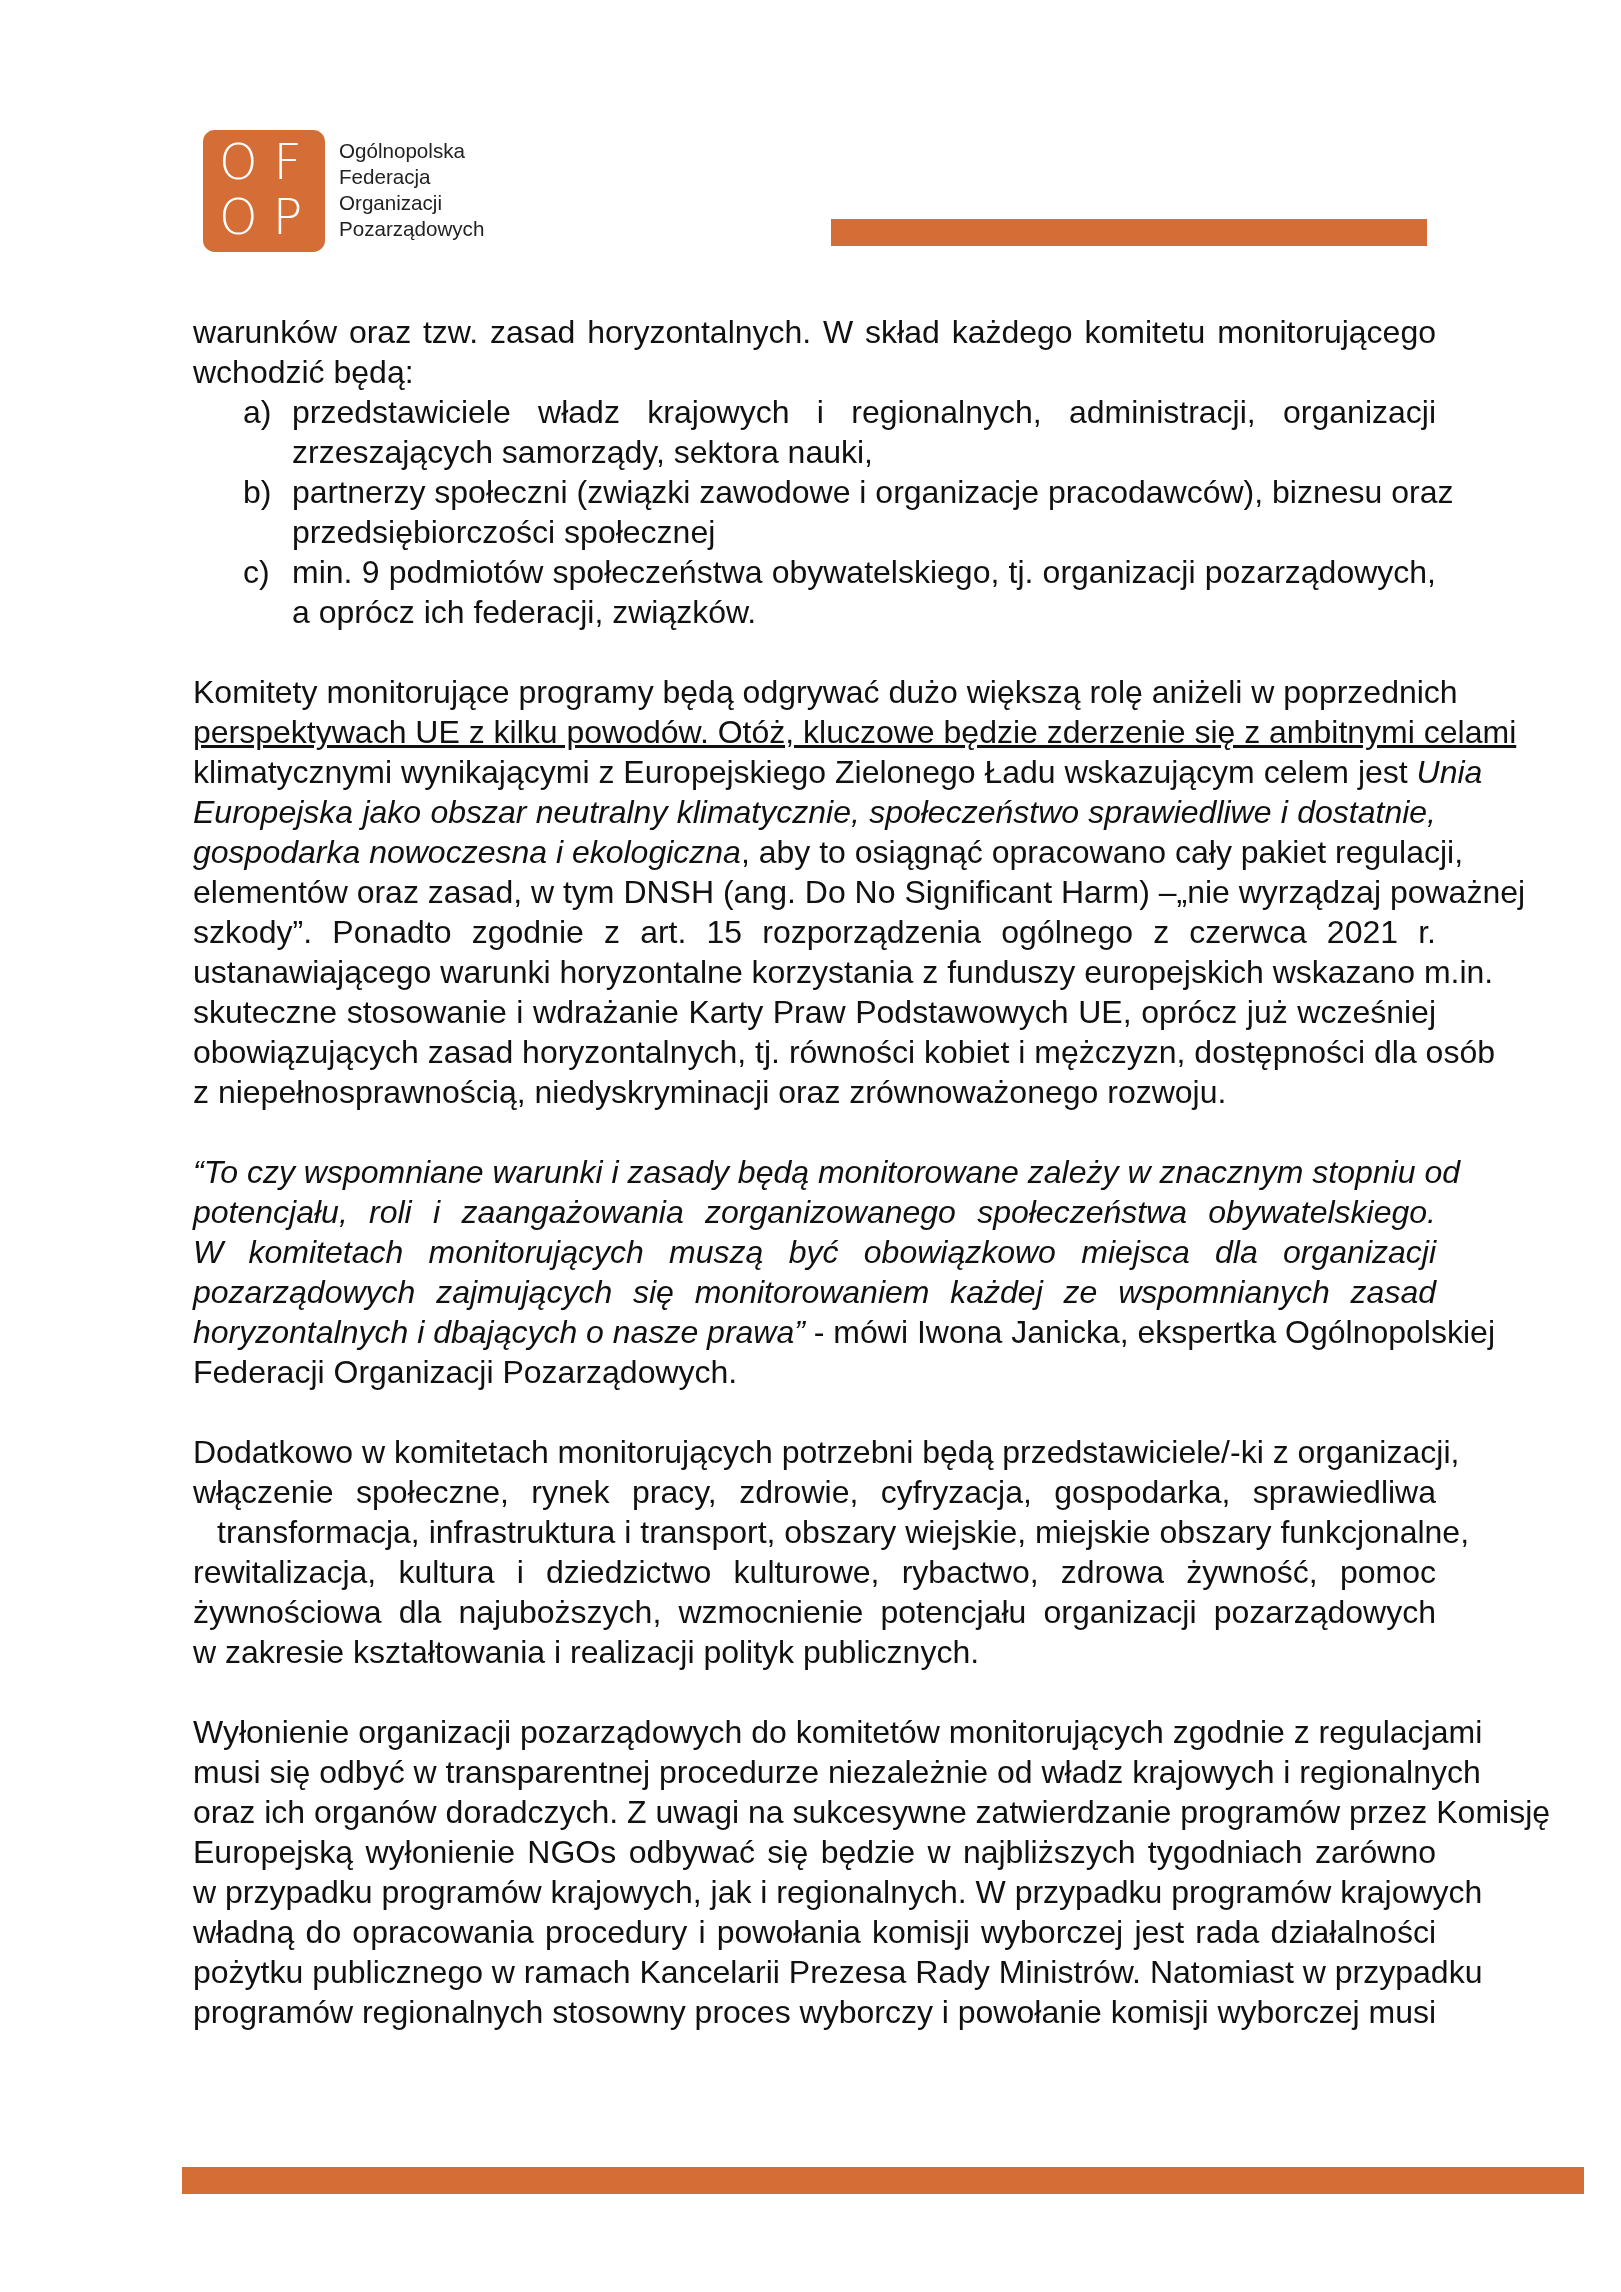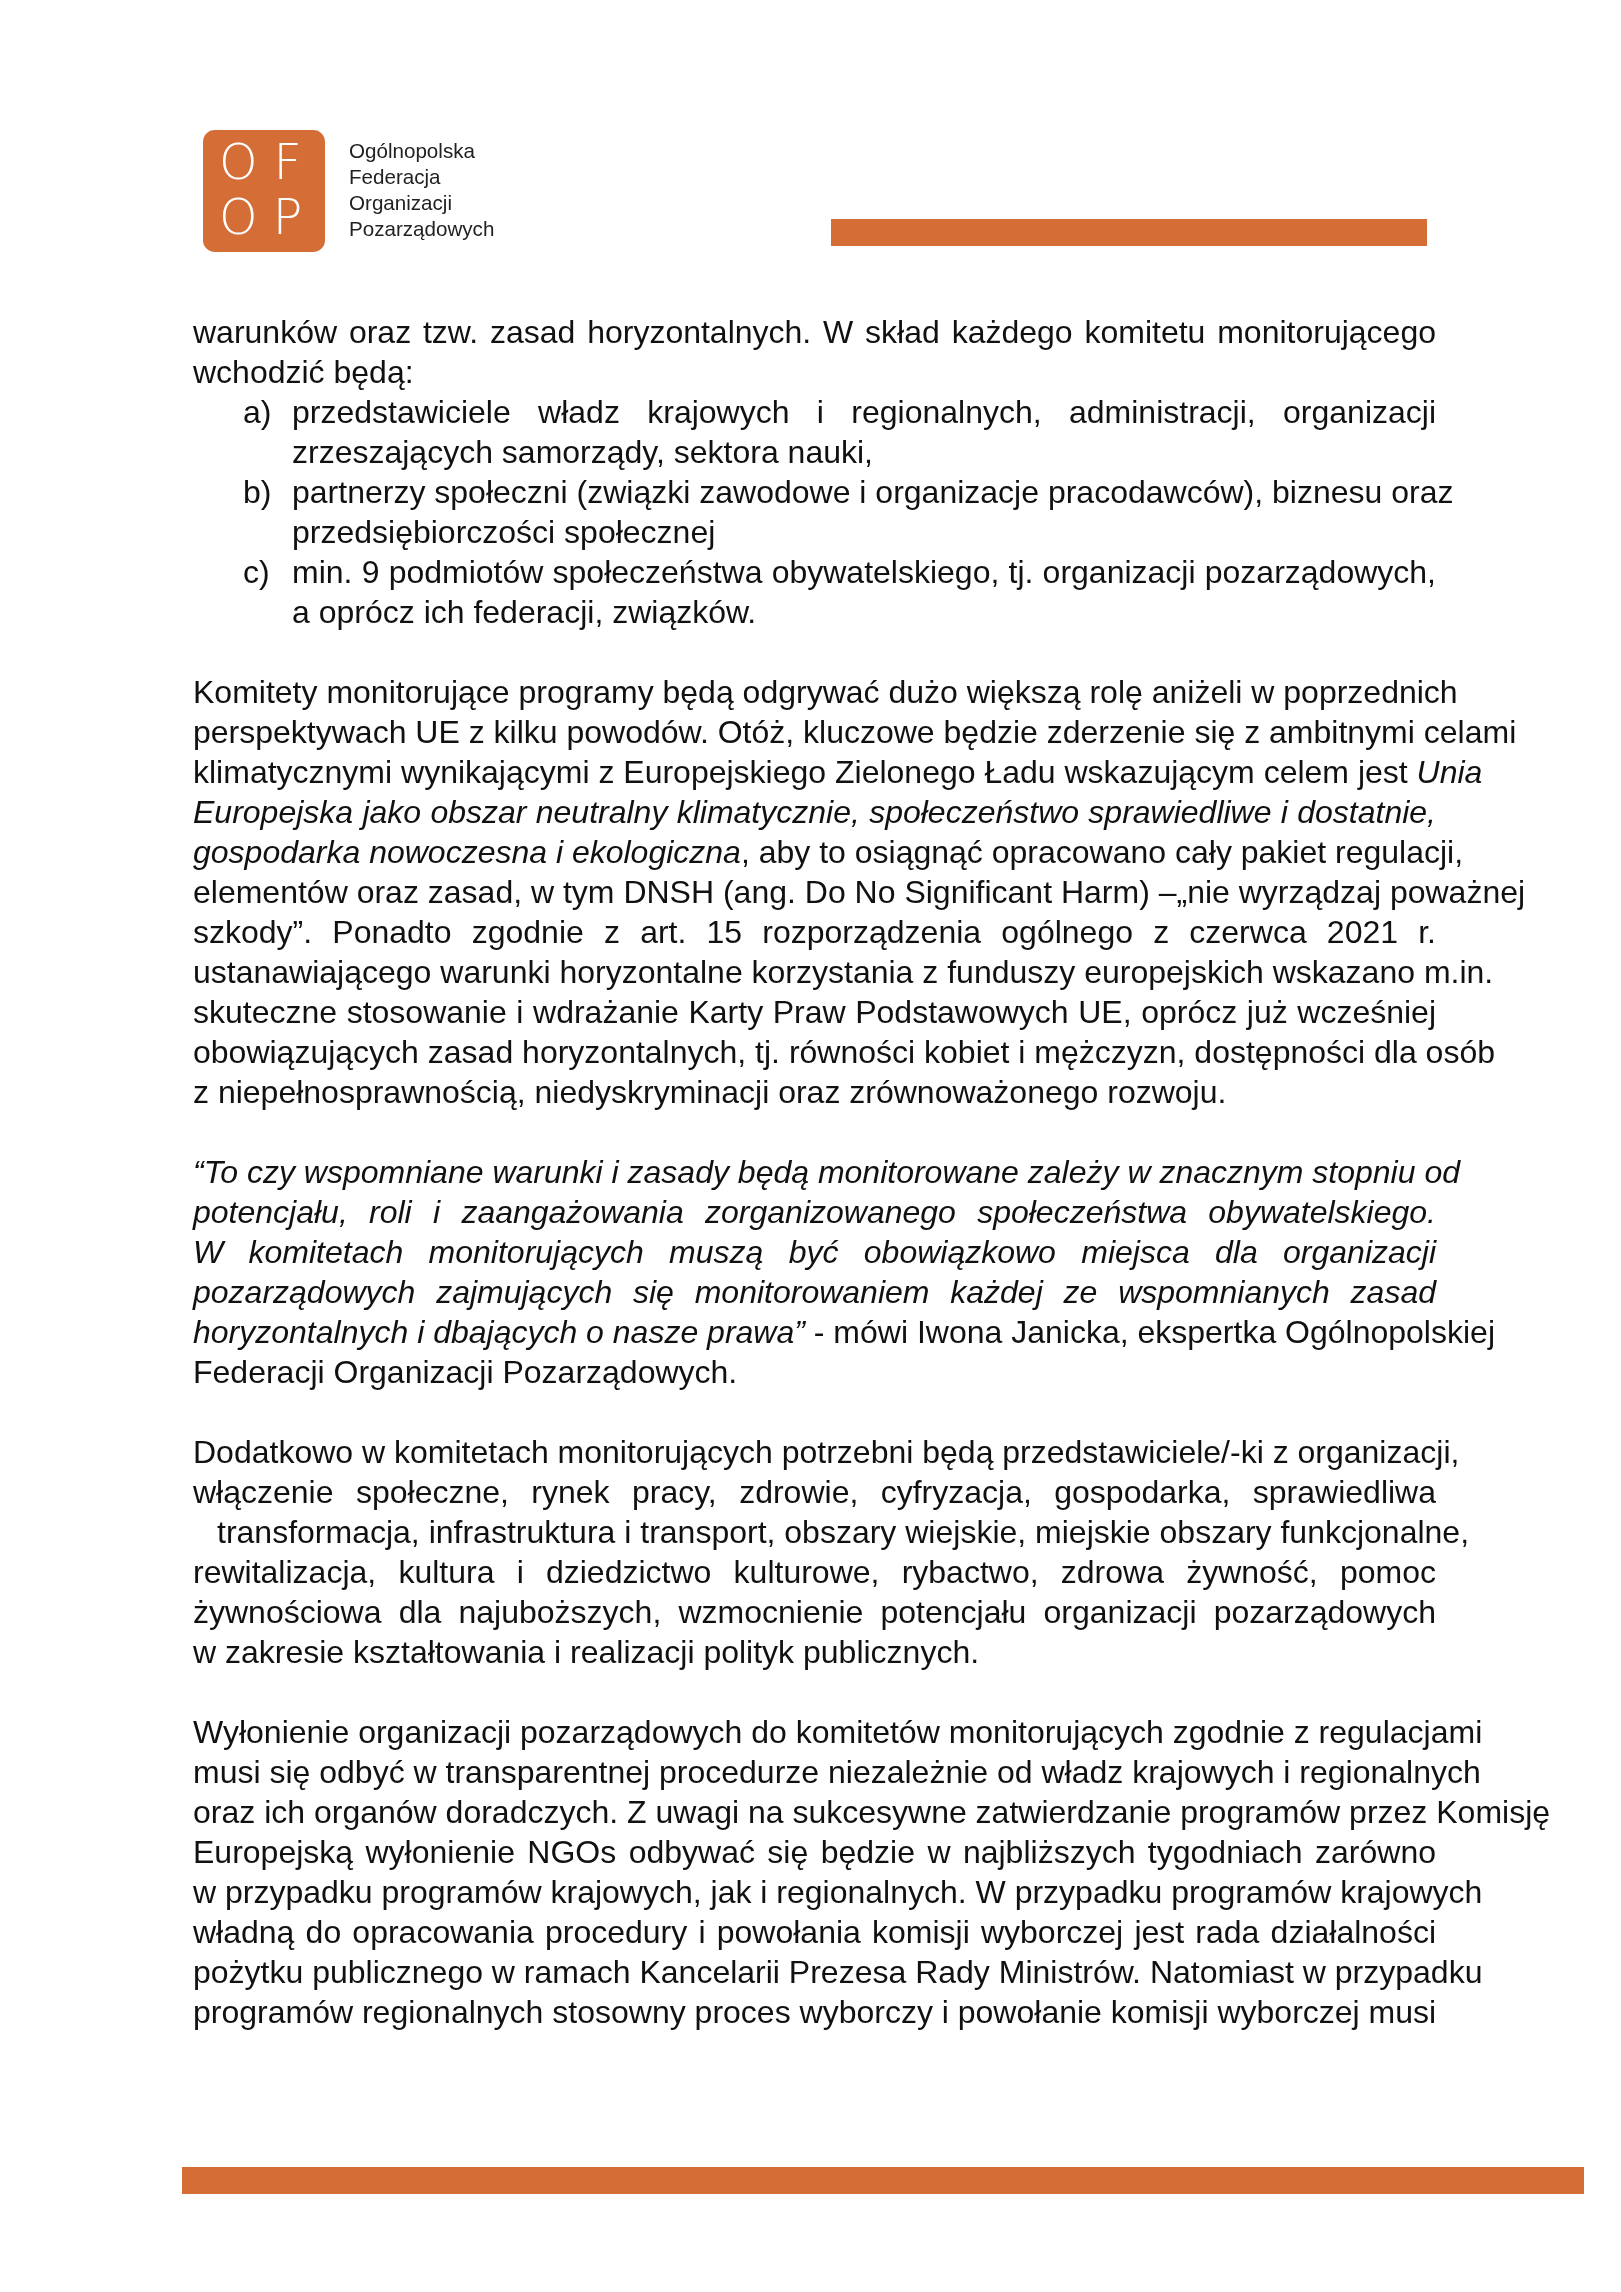--- a/index.html
+++ b/index.html
@@ -6,21 +6,21 @@
   body { width: 1621px; height: 2293px; position: relative; overflow: hidden;
          font-family: "Liberation Sans", sans-serif; color: #111111; }
   .logo { position: absolute; left: 203px; top: 130px; width: 122px; height: 122px;
           background: #d46e36; border-radius: 11.8px; }
   .logo .l { position: absolute; color: #ffffff; font-family: "DejaVu Sans", sans-serif;
              font-weight: 300; font-size: 49px; line-height: 49px; width: 43px; text-align: center; }
   .logo .l1 { left: 13.7px; top: 7.8px; }
   .logo .l2 { left: 63px; top: 7.8px; }
   .logo .l3 { left: 13.7px; top: 63px; }
   .logo .l4 { left: 63px; top: 63px; }
-  .org-name { position: absolute; left: 349px; top: 138px; font-size: 20.6px; line-height: 26px; color: #222; }
+  .org-name { position: absolute; left: 339px; top: 138px; font-size: 20.6px; line-height: 26px; color: #222; }
   .org-name div { white-space: nowrap; }
   .bar-top { position: absolute; left: 831px; top: 219px; width: 596px; height: 27.4px; background: #d46e36; }
   .bar-bottom { position: absolute; left: 182px; top: 2167px; width: 1402px; height: 26.5px; background: #d46e36; }
 
   .content { position: absolute; left: 193px; top: 312px; width: 1243px; }
   .p { margin: 0; font-size: 32px; line-height: 40px; }
   .line { display: block; text-align: justify; text-align-last: justify; white-space: nowrap; height: 40px; overflow: visible; }
   .line.last { text-align-last: left; }
   .gap { height: 40px; }
   .li { position: relative; padding-left: 99px; }
@@ -66,21 +66,21 @@
       <span class="mk">c)</span>
       <span class="line" style="white-space: nowrap;">min. 9 podmiotów społeczeństwa obywatelskiego, tj. organizacji pozarządowych,</span>
       <span class="line last" style="white-space: nowrap;">a oprócz ich federacji, związków.</span>
     </div>
   </div>
 
   <div class="gap"></div>
 
   <div class="p">
     <span class="line" style="white-space: nowrap;">Komitety monitorujące programy będą odgrywać dużo większą rolę aniżeli w poprzednich</span>
-    <span class="line" style="white-space: nowrap;">perspektywach UE z kilku powodów. Otóż, kluczowe będzie zderzenie się z ambitnymi celami</span>
+    <span class="line" style="white-space: nowrap; text-decoration: underline;">perspektywach UE z kilku powodów. Otóż, kluczowe będzie zderzenie się z ambitnymi celami</span>
     <span class="line" style="white-space: nowrap;"><span>klimatycznymi wynikającymi z Europejskiego Zielonego Ładu wskazującym celem jest </span><em>Unia</em></span>
     <span class="line" style="white-space: nowrap;"><em>Europejska jako obszar neutralny klimatycznie, społeczeństwo sprawiedliwe i dostatnie,</em></span>
     <span class="line" style="white-space: nowrap;"><em>gospodarka nowoczesna i ekologiczna</em><span>, aby to osiągnąć opracowano cały pakiet regulacji,</span></span>
     <span class="line" style="white-space: nowrap;">elementów oraz zasad, w tym DNSH (ang. Do No Significant Harm) –„nie wyrządzaj poważnej</span>
     <span class="line" style="white-space: nowrap;">szkody”. Ponadto zgodnie z art. 15 rozporządzenia ogólnego z czerwca 2021 r.</span>
     <span class="line" style="white-space: nowrap;">ustanawiającego warunki horyzontalne korzystania z funduszy europejskich wskazano m.in.</span>
     <span class="line" style="white-space: nowrap;">skuteczne stosowanie i wdrażanie Karty Praw Podstawowych UE, oprócz już wcześniej</span>
     <span class="line" style="white-space: nowrap;">obowiązujących zasad horyzontalnych, tj. równości kobiet i mężczyzn, dostępności dla osób</span>
     <span class="line last" style="white-space: nowrap;">z niepełnosprawnością, niedyskryminacji oraz zrównoważonego rozwoju.</span>
   </div>

